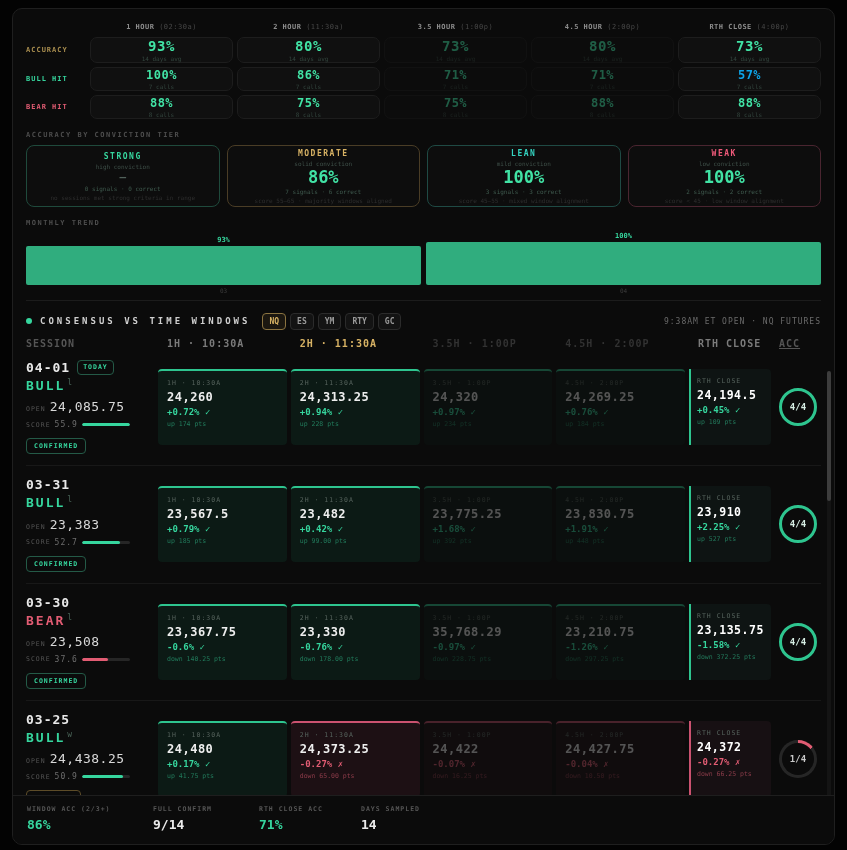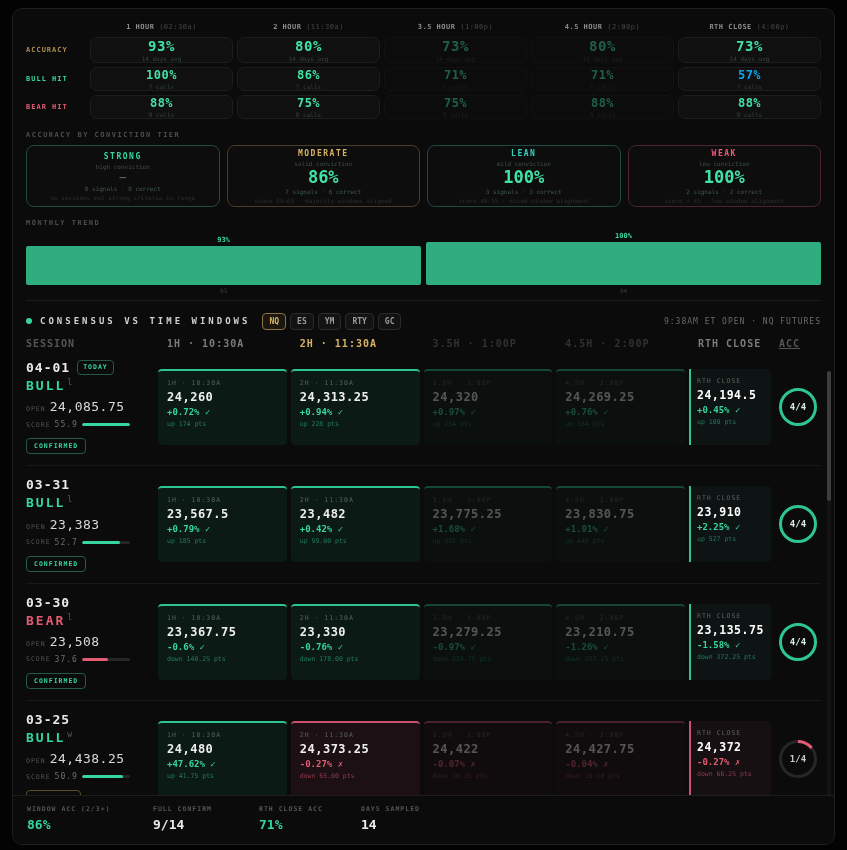--- a/index.html
+++ b/index.html
@@ -417,21 +417,21 @@
         <div class="wt">down 140.25 pts</div>
       </div>
     <div class="wcell hit">
         <div class="wh">2H · 11:30A</div>
         <div class="wv">23,330</div>
         <div class="wp">-0.76% ✓</div>
         <div class="wt">down 178.00 pts</div>
       </div>
     <div class="wcell hit dim">
         <div class="wh">3.5H · 1:00P</div>
-        <div class="wv">23,279.25</div>
+        <div class="wv">35,768.29</div>
         <div class="wp">-0.97% ✓</div>
         <div class="wt">down 228.75 pts</div>
       </div>
     <div class="wcell hit dim">
         <div class="wh">4.5H · 2:00P</div>
         <div class="wv">23,210.75</div>
         <div class="wp">-1.26% ✓</div>
         <div class="wt">down 297.25 pts</div>
       </div>
     <div class="wcell rth hit">
@@ -459,21 +459,21 @@
           <span class="sval">50.9</span>
           <span class="scorebar">
             <span class="fill" style="width:85%"></span>
           </span>
         </div>
       <span class="badge weak">1/4 WEAK</span>
     </div>
     <div class="wcell hit">
         <div class="wh">1H · 10:30A</div>
         <div class="wv">24,480</div>
-        <div class="wp">+47.62% ✓</div>
+        <div class="wp">+0.17% ✓</div>
         <div class="wt">up 41.75 pts</div>
       </div>
     <div class="wcell miss">
         <div class="wh">2H · 11:30A</div>
         <div class="wv">24,373.25</div>
         <div class="wp">-0.27% ✗</div>
         <div class="wt">down 65.00 pts</div>
       </div>
     <div class="wcell miss dim">
         <div class="wh">3.5H · 1:00P</div>

